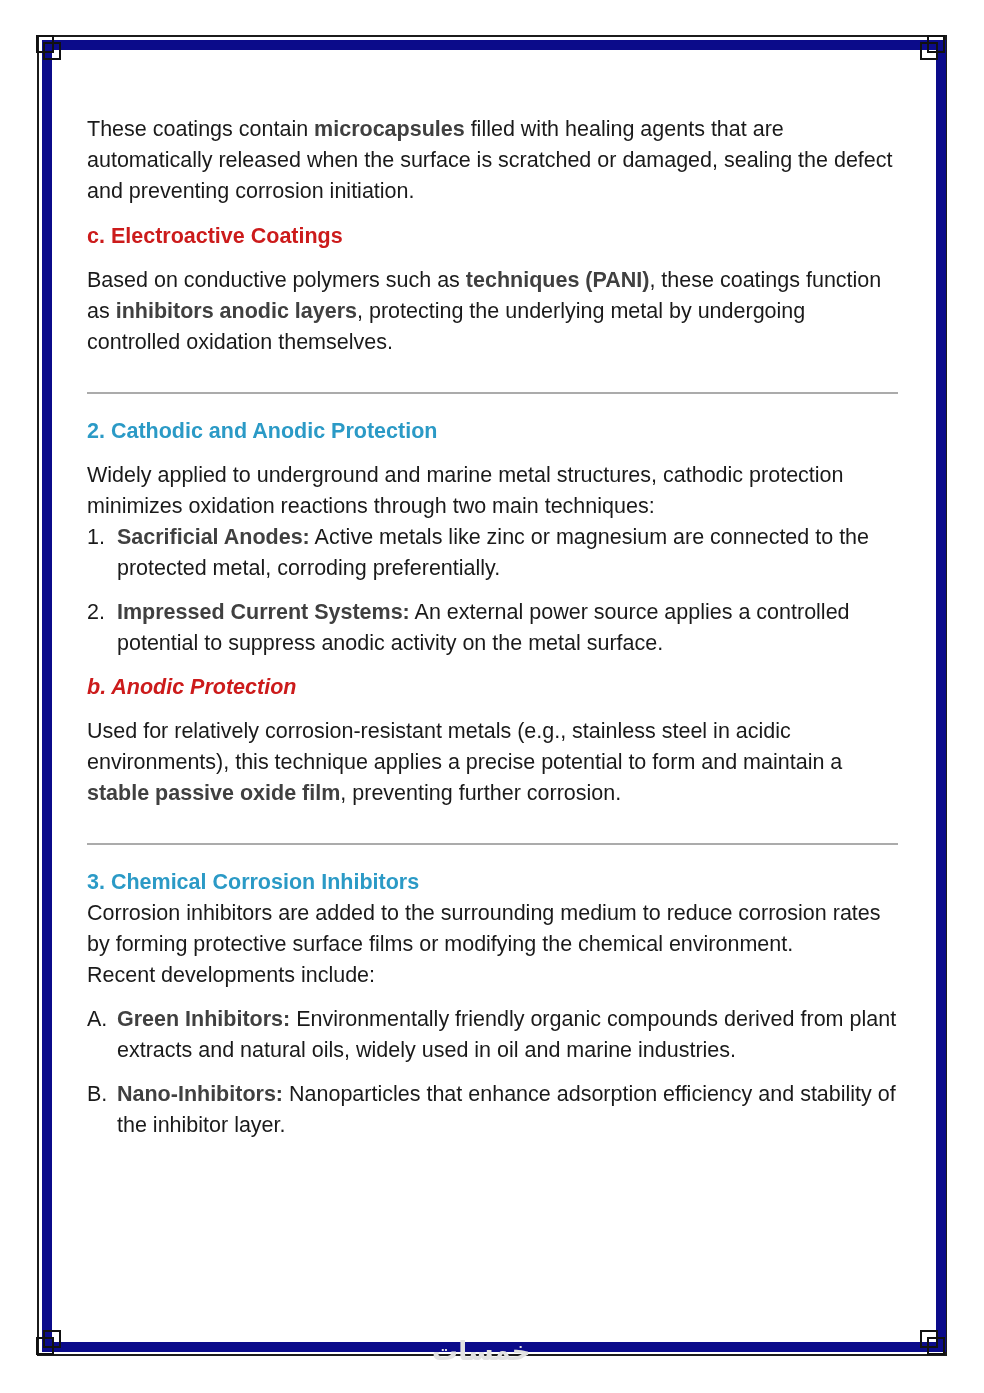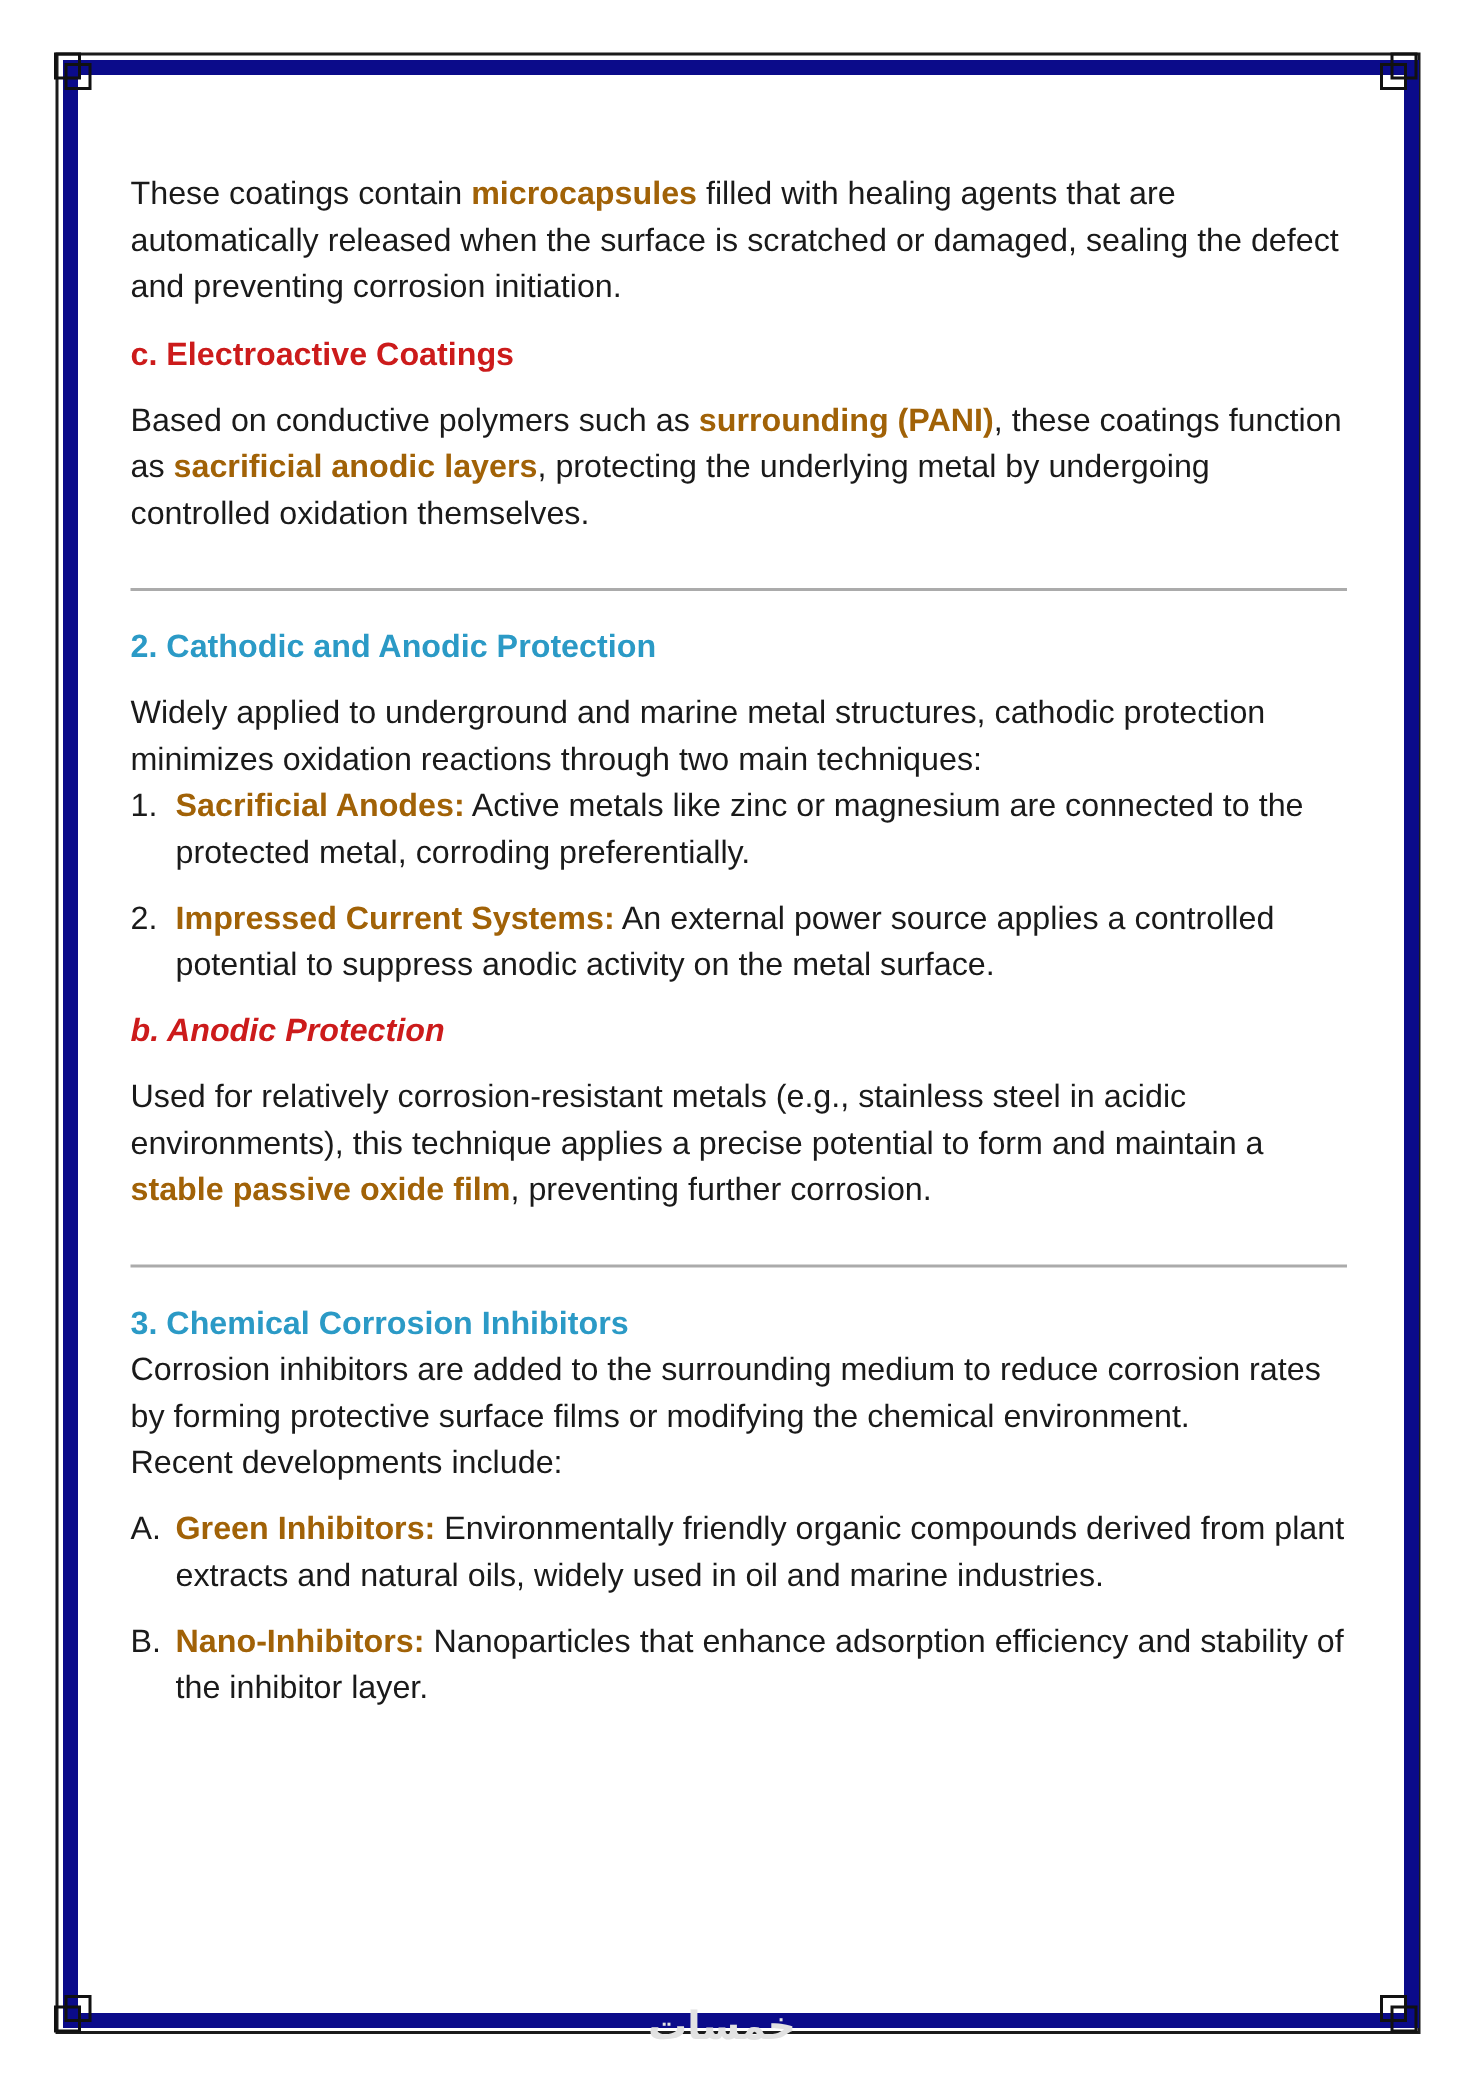--- a/index.html
+++ b/index.html
@@ -16,21 +16,21 @@
     .corner .sq1, .corner .sq2 { position: absolute; border: 2px solid #111; box-sizing: border-box; }
     .corner .sq1 { width: 18px; height: 18px; left: 0; top: 0; }
     .corner .sq2 { width: 18px; height: 18px; left: 7px; top: 7px; }
     .c-tl { left: 36px; top: 35px; }
     .c-tr { left: 920px; top: 35px; }
     .c-bl { left: 36px; top: 1330px; }
     .c-br { left: 920px; top: 1330px; }
 
     .content { position: absolute; left: 87px; top: 114px; width: 812px; }
     p { margin: 0; font-size: 21.5px; line-height: 31px; }
-    b { font-weight: bold; color: #a16207; }
+    b { font-weight: bold; color: #404040; }
     .h-sub { font-size: 21.5px; font-weight: bold; color: #cc1b1b; line-height: 31px; margin: 0; }
     .h-main { font-size: 21.5px; font-weight: bold; color: #2b9ac6; line-height: 31px; margin: 0; }
     .divider { height: 2px; background: #ababab; margin: 0; border: 0; width: 811px; }
 
     .list { margin: 0; padding: 0; list-style: none; }
     .list li { position: relative; padding-left: 30px; font-size: 21.5px; line-height: 31px; }
     .list li .marker { position: absolute; left: 0; top: 0; }
 
     .watermark { position: absolute; left: 432px; top: 1336px; font-size: 26px; color: #e2e2e2;
                  font-family: "DejaVu Sans", sans-serif; font-weight: bold; letter-spacing: 1px; }
@@ -59,21 +59,21 @@
 
 <div class="content">
 
   <p style="margin-bottom:14px;">
     <span>These coatings contain </span><b>microcapsules</b><span> filled with healing agents that are automatically released when the surface is scratched or damaged, sealing the defect and preventing corrosion initiation.</span>
   </p>
 
   <h3 class="h-sub" style="margin-bottom:13px;">c. Electroactive Coatings</h3>
 
   <p style="margin-bottom:34px;">
-    <span>Based on conductive polymers such as </span><b>surrounding (PANI)</b><span>, these coatings function as </span><b>sacrificial anodic layers</b><span>, protecting the underlying metal by undergoing controlled oxidation themselves.</span>
+    <span>Based on conductive polymers such as </span><b>techniques (PANI)</b><span>, these coatings function as </span><b>inhibitors anodic layers</b><span>, protecting the underlying metal by undergoing controlled oxidation themselves.</span>
   </p>
 
   <hr class="divider" style="margin-bottom:22px;">
 
   <h2 class="h-main" style="margin-bottom:13px;">2. Cathodic and Anodic Protection</h2>
 
 
   <p style="">Widely applied to underground and marine metal structures, cathodic protection minimizes oxidation reactions through two main techniques:</p>
 
   <ol class="list">

